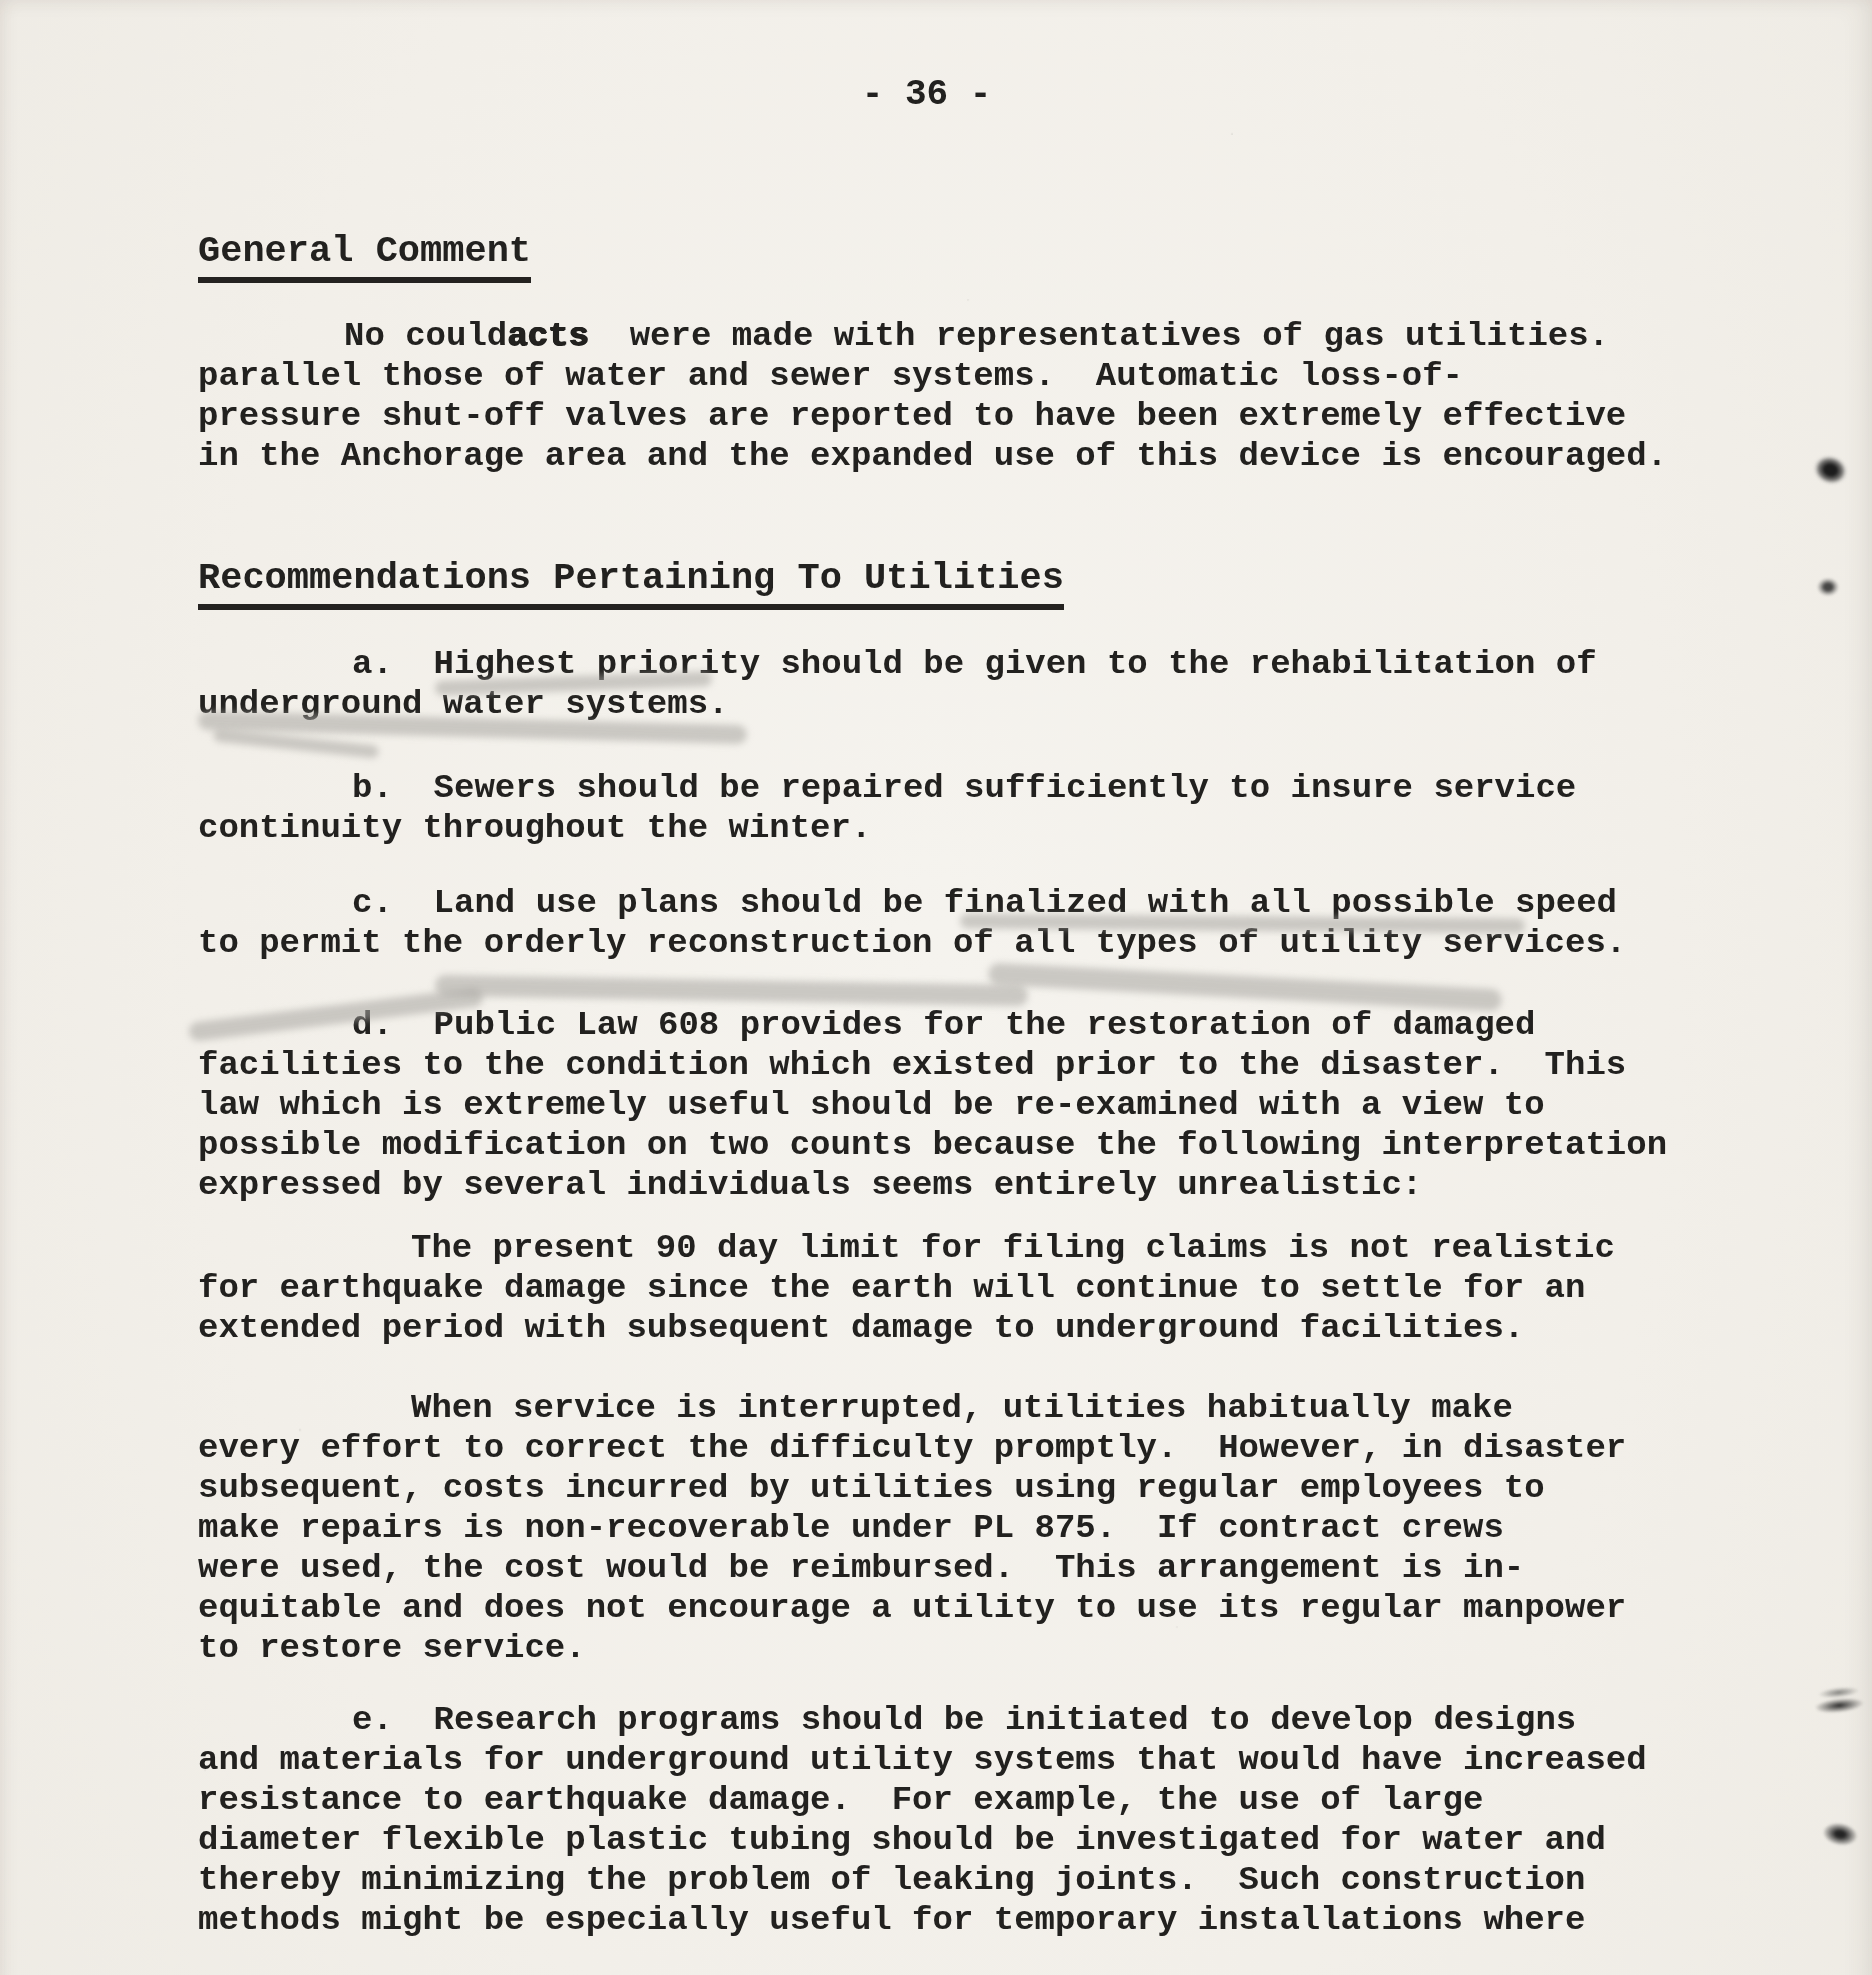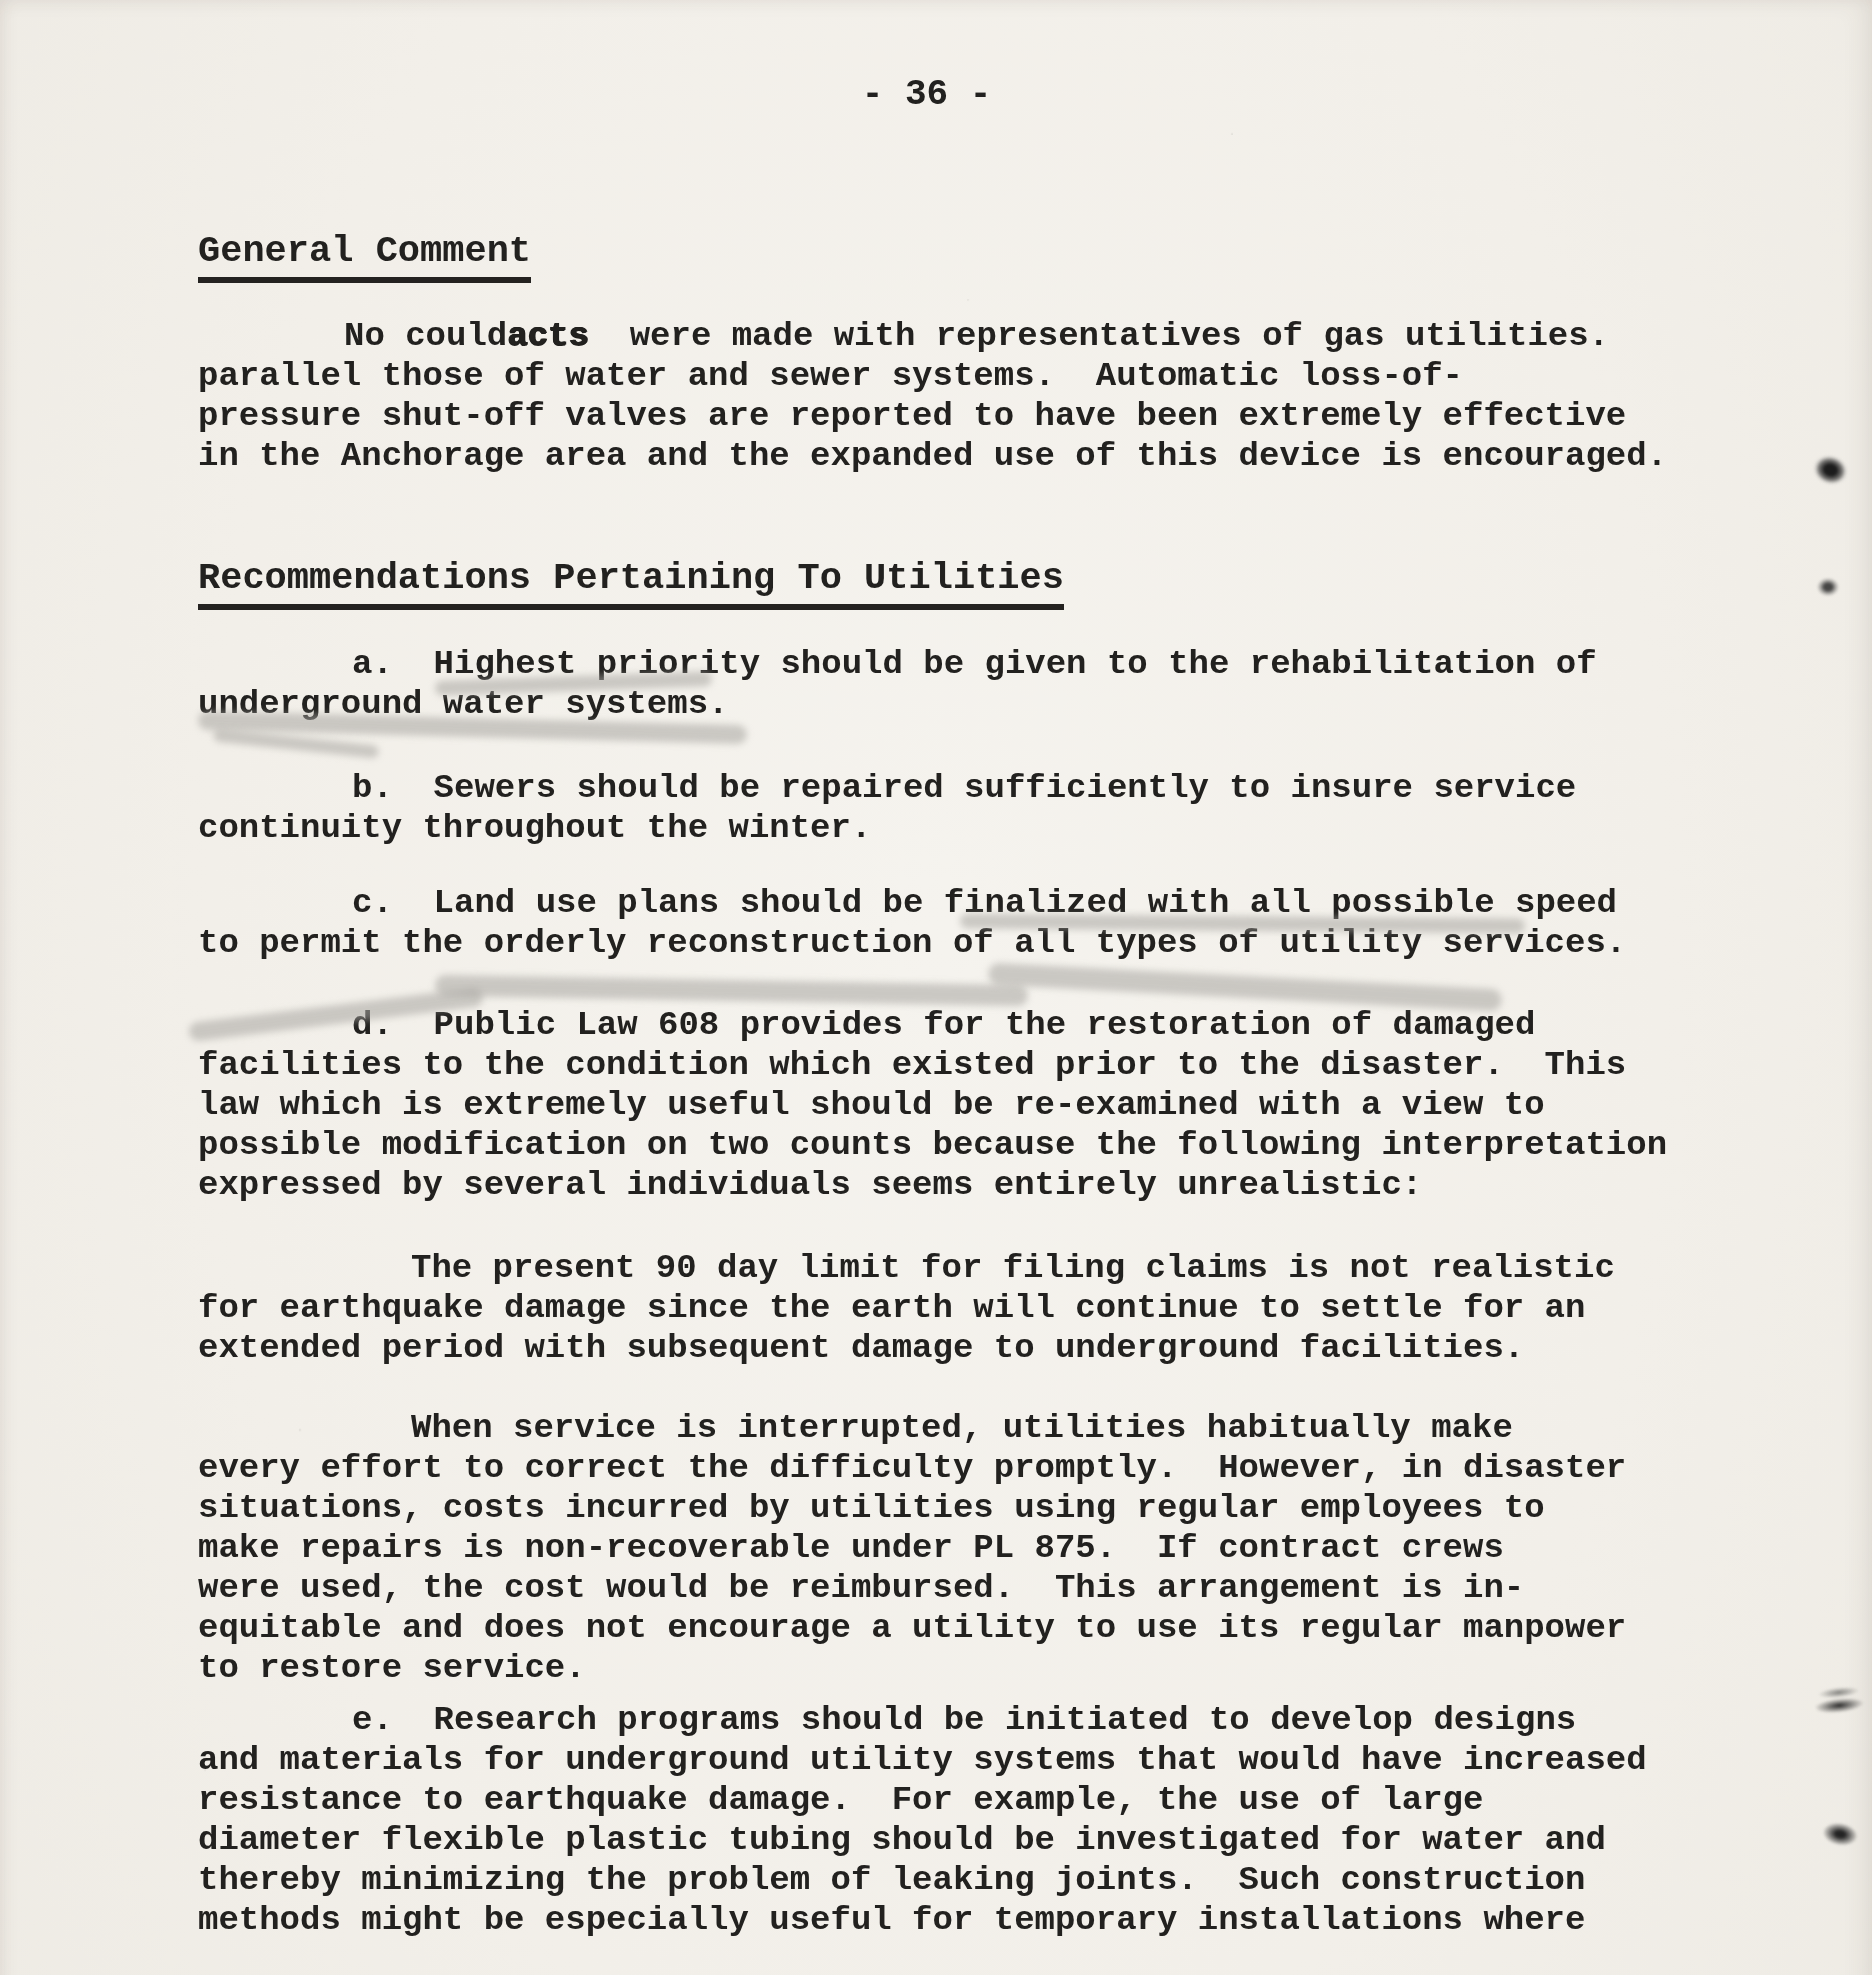--- a/index.html
+++ b/index.html
@@ -51,21 +51,21 @@
     line-height: 40px;
     font-weight: 700;
     white-space: pre;
     padding-bottom: 5.5px;
     border-bottom: 6px solid #242220;
     text-align: right;
   }
   .block { position: absolute; left: 198px; }
   .indent1 { padding-left: 146px; }  
   .indent2 { padding-left: 154px; }  
-  .indent3 { padding-left: 213px; margin-top: 20px; }  
+  .indent3 { padding-left: 213px; }  
   .overstrike {
     font-weight: 700;
     text-shadow: 1px 0 0 currentColor, -0.6px 0 0 currentColor, 0 0.6px 0 currentColor;
   }
   .pencil {
     position: absolute;
     background: #a8a6a1;
     opacity: .55;
     border-radius: 16px;
     filter: blur(3.6px);
@@ -121,21 +121,21 @@
 
   <div class="block" style="top:1228px">
     <div class="line indent3">The present 90 day limit for filing claims is not realistic</div>
     <div class="line">for earthquake damage since the earth will continue to settle for an</div>
     <div class="line">extended period with subsequent damage to underground facilities.</div>
   </div>
 
   <div class="block" style="top:1388px">
     <div class="line indent3">When service is interrupted, utilities habitually make</div>
     <div class="line">every effort to correct the difficulty promptly.  However, in disaster</div>
-    <div class="line">situations, costs incurred by utilities using regular employees to</div>
+    <div class="line">subsequent, costs incurred by utilities using regular employees to</div>
     <div class="line">make repairs is non-recoverable under PL 875.  If contract crews</div>
     <div class="line">were used, the cost would be reimbursed.  This arrangement is in-</div>
     <div class="line">equitable and does not encourage a utility to use its regular manpower</div>
     <div class="line">to restore service.</div>
   </div>
 
   <div class="block" style="top:1700px">
     <div class="line indent2">e.  Research programs should be initiated to develop designs</div>
     <div class="line">and materials for underground utility systems that would have increased</div>
     <div class="line">resistance to earthquake damage.  For example, the use of large</div>

